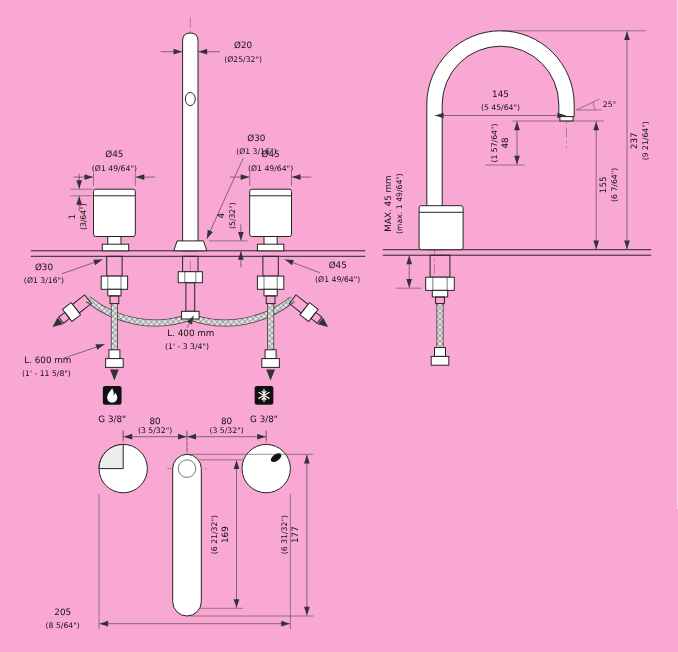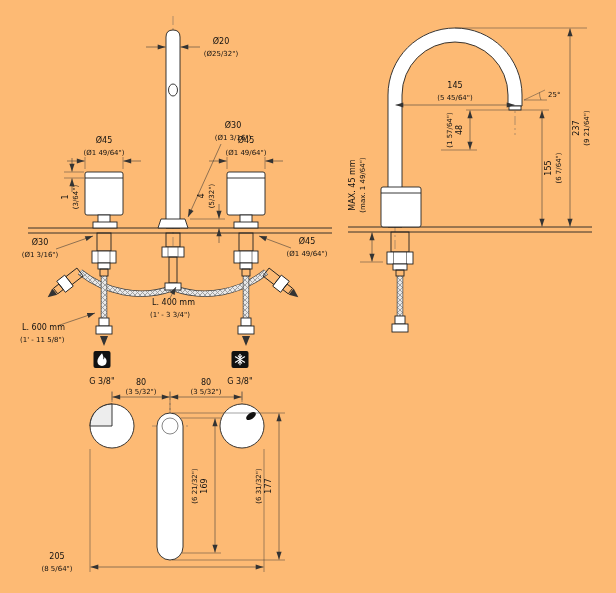--- a/index.html
+++ b/index.html
@@ -1,16 +1,16 @@
 <!DOCTYPE html>
 <html><head>
 <meta charset="utf-8">
 <style>
   html,body{margin:0;padding:0;background:#ffffff;}
-  #canvas{width:616px;height:593px;background:#fdba74;position:relative;overflow:hidden;}
+  #canvas{width:616px;height:593px;background:#f9a8d4;position:relative;overflow:hidden;}
   svg text{font-family:"DejaVu Sans", sans-serif;fill:#111;}
   .t  {font-size:8px;text-anchor:middle;}
   .ti {font-size:7px;text-anchor:middle;}
   .st {text-anchor:start;}
   .ol {fill:#fff;stroke:#222;stroke-width:0.9;}
   .th {stroke:#222;stroke-width:0.9;fill:none;}
   .fn {stroke:#222;stroke-width:0.55;fill:none;}
   .dim{stroke:#333;stroke-width:0.55;fill:none;}
   .ext{stroke:#333;stroke-width:0.45;fill:none;}
   .cl {stroke:#555;stroke-width:0.45;stroke-dasharray:9 3 2 3;fill:none;}

